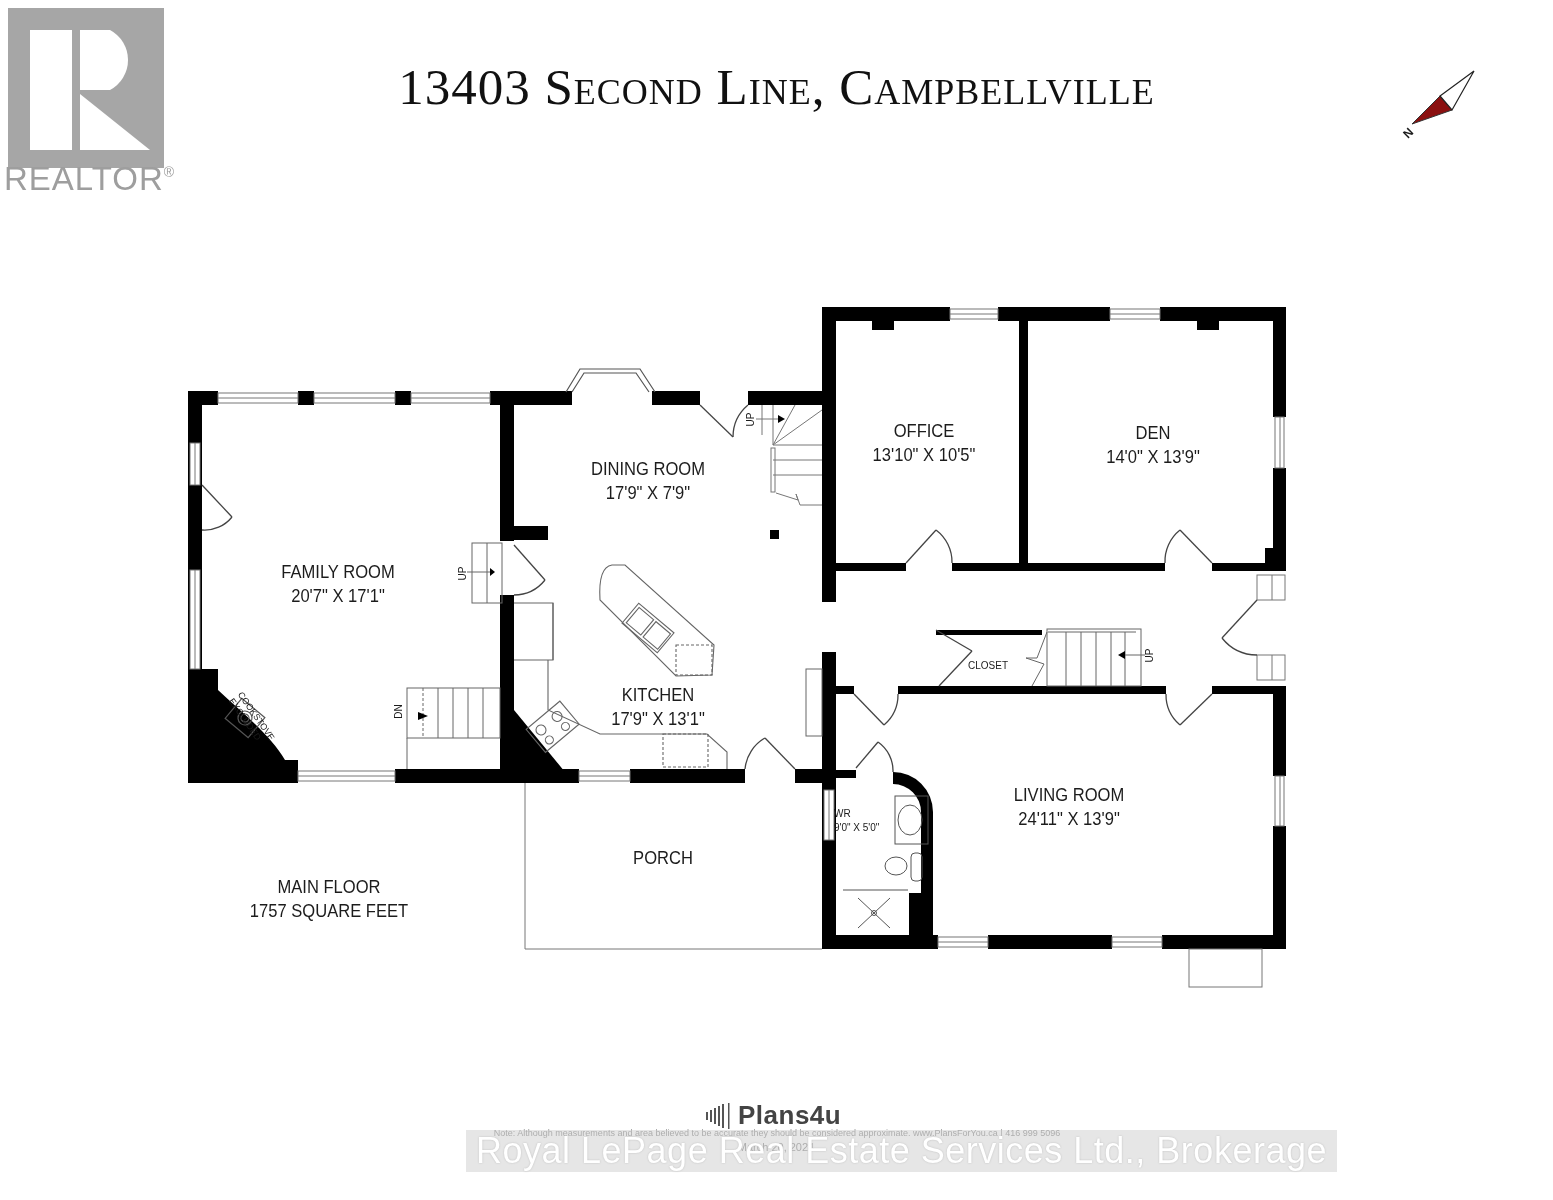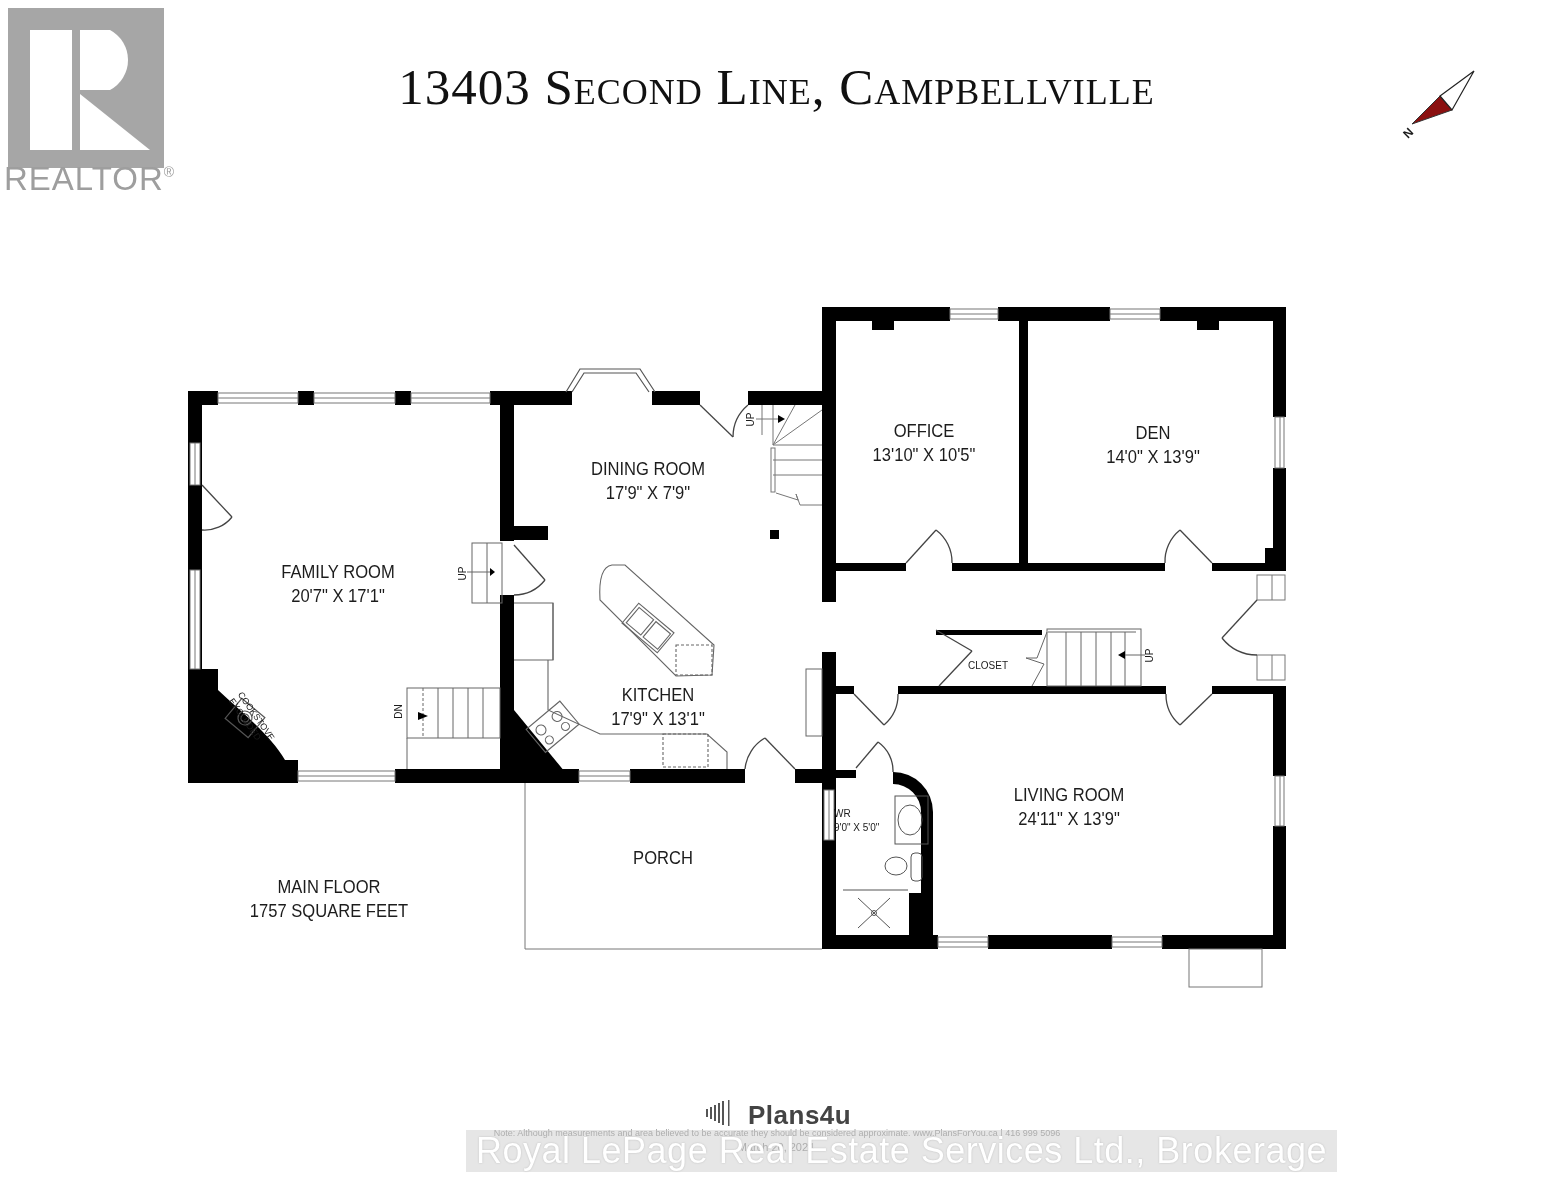--- a/index.html
+++ b/index.html
@@ -305,21 +305,21 @@
 <div class="abs" style="left:244px;top:690px;font-size:9px;line-height:11px;transform:rotate(55deg);transform-origin:left top;">
   <div>COOKSTOVE</div>
   <div>EXCLUDED</div>
 </div>
 
 <div class="abs room-label" style="left:214px;top:875px;width:230px;">
   <div>MAIN FLOOR</div>
   <div>1757 SQUARE FEET</div>
 </div>
 
-<div class="abs" style="left:706px;top:1100px;display:flex;align-items:flex-start;gap:16px;">
+<div class="abs" style="left:706px;top:1100px;display:flex;align-items:center;gap:6px;">
   <svg width="26" height="26" viewBox="0 0 26 26">
     <g fill="#555">
       <rect x="0" y="9" width="2" height="8"></rect>
         <rect x="4" y="7" width="2" height="12"></rect>
       <rect x="8" y="5" width="2" height="16"></rect>
         <rect x="12" y="3" width="2" height="20"></rect>
       <rect x="16" y="1" width="2" height="24"></rect>
         <rect x="22" y="0" width="1.5" height="26"></rect>
     </g>
   </svg>

